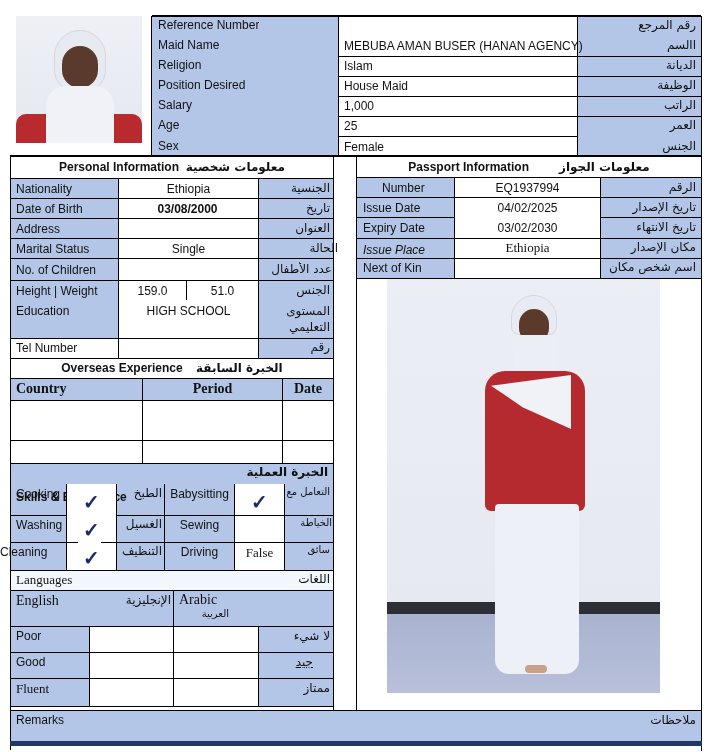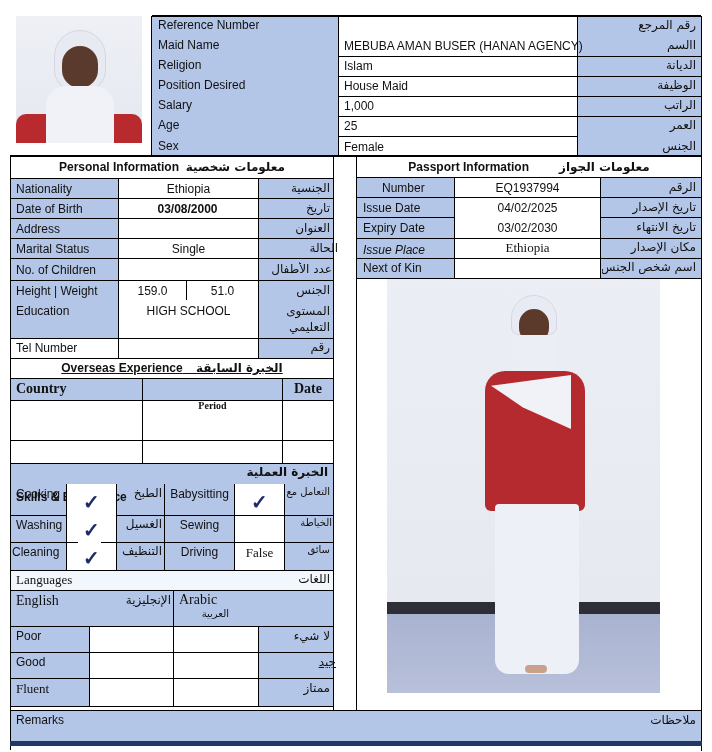--- a/index.html
+++ b/index.html
@@ -115,33 +115,33 @@
 
 <div class="cell ar" style="left:260px;top:181px;width:70px;">الجنسية</div>
 <div class="cell ar" style="left:260px;top:201px;width:70px;">تاريخ</div>
 <div class="cell ar" style="left:260px;top:221px;width:70px;">العنوان</div>
 <div class="cell ar" style="left:248px;top:241px;width:70px;margin-left:20px;">الحالة</div>
 <div class="cell ar" style="left:260px;top:262px;width:72px;">عدد الأطفال</div>
 <div class="cell ar" style="left:260px;top:283px;width:70px;">الجنس</div>
 <div class="cell ar" style="left:260px;top:303px;width:70px;white-space:normal;line-height:16px;">المستوى التعليمي</div>
 <div class="cell ar" style="left:260px;top:340px;width:70px;">رقم</div>
 
-<div class="cell center bold" style="left:11px;top:361px;width:322px;text-decoration:underline;">
+<div class="cell center bold" style="left:11px;top:361px;width:322px;">
   <span>Overseas Experience</span>
   &nbsp;&nbsp;&nbsp;<span class="ar" style="font-size:12px;">الخبرة السابقة</span>
 </div>
 <div class="hl" style="left:10px;top:378px;width:324px;"></div>
 <div class="cell blue" style="left:11px;top:379px;width:322px;height:21px;"></div>
 <div class="hl" style="left:10px;top:400px;width:324px;"></div>
 <div class="hl" style="left:10px;top:440px;width:324px;"></div>
 <div class="hl" style="left:10px;top:463px;width:324px;"></div>
 <div class="vl" style="left:142px;top:378px;height:86px;"></div>
 <div class="vl" style="left:282px;top:378px;height:86px;"></div>
 <div class="cell serif bold" style="left:16px;top:381px;font-size:14px;">Country</div>
-<div class="cell serif bold center" style="left:143px;top:400px;width:139px;font-size:10px;">Period</div>
+<div class="cell serif bold center" style="left:143px;top:381px;width:139px;font-size:14px;">Period</div>
 <div class="cell serif bold center" style="left:283px;top:381px;width:50px;font-size:14px;">Date</div>
 
 <div class="cell blue" style="left:11px;top:464px;width:322px;height:106px;"></div>
 <div class="cell bold" style="left:16px;top:490px;text-align:right;">Skills &amp; Experience</div>
 <div class="cell ar bold" style="left:200px;top:465px;width:128px;font-size:12px;">الخبرة العملية</div>
 
 <div class="cell white" style="left:66px;top:484px;width:50px;height:86px;"></div>
 <div class="cell white" style="left:234px;top:484px;width:50px;height:86px;"></div>
 <div class="vl" style="left:66px;top:484px;height:86px;"></div>
 <div class="vl" style="left:116px;top:484px;height:86px;"></div>
@@ -163,21 +163,21 @@
 <div class="cell ar" style="left:286px;top:486px;width:44px;white-space:normal;font-size:10px;height:29px;">التعامل مع</div>
 
 <div class="cell" style="left:16px;top:518px;">Washing</div>
 <div class="cell check center" style="left:67px;top:518px;width:49px;">✓</div>
 <div class="cell ar" style="left:118px;top:517px;width:44px;">الغسيل</div>
 
 <div class="cell center" style="left:165px;top:518px;width:69px;">Sewing</div>
 <div class="cell check center" style="left:235px;top:518px;width:49px;"></div>
 <div class="cell ar" style="left:286px;top:517px;width:46px;font-size:10px;">الخياطة</div>
 
-<div class="cell" style="left:12px;top:545px;">Cleaning</div>
+<div class="cell" style="left:0;top:545px;">Cleaning</div>
 <div class="cell check center" style="left:67px;top:546px;width:49px;">✓</div>
 <div class="cell ar" style="left:118px;top:544px;width:44px;">التنظيف</div>
 
 <div class="cell center" style="left:165px;top:545px;width:69px;">Driving</div>
 <div class="cell center serif" style="left:235px;top:545px;width:49px;font-size:13px;">False</div>
 <div class="cell ar" style="left:286px;top:544px;width:44px;font-size:10px;">سائق</div>
 
 <div class="cell" style="left:11px;top:571px;width:322px;height:19px;background:#f2f7fd;"></div>
 <div class="cell serif" style="left:16px;top:572px;font-size:13px;">Languages</div>
 <div class="cell ar" style="left:260px;top:572px;width:70px;">اللغات</div>
@@ -196,21 +196,21 @@
 <div class="vl" style="left:89px;top:626px;height:81px;"></div>
 <div class="vl" style="left:173px;top:626px;height:81px;"></div>
 <div class="vl" style="left:258px;top:626px;height:81px;"></div>
 <div class="hl" style="left:10px;top:652px;width:324px;"></div>
 <div class="hl" style="left:10px;top:678px;width:324px;"></div>
 <div class="hl" style="left:10px;top:706px;width:324px;"></div>
 
 <div class="cell" style="left:16px;top:629px;">Poor</div>
 <div class="cell ar" style="left:260px;top:629px;width:70px;">لا شيء</div>
 <div class="cell" style="left:16px;top:655px;">Good</div>
-<div class="cell ar" style="left:266px;top:655px;width:70px;text-decoration:underline;">جيد</div>
+<div class="cell ar" style="left:243px;top:655px;width:70px;text-decoration:underline;">جيد</div>
 <div class="cell serif" style="left:16px;top:681px;font-size:13px;">Fluent</div>
 <div class="cell ar" style="left:260px;top:681px;width:70px;">ممتاز</div>
 
 <div class="cell center bold" style="left:357px;top:160px;width:344px;">
   <span>Passport Information</span>
   &nbsp;&nbsp;&nbsp;&nbsp;&nbsp;&nbsp;&nbsp;&nbsp;<span class="ar" style="font-size:12px;font-weight:bold;">معلومات الجواز</span>
 </div>
 <div class="hl" style="left:356px;top:177px;width:346px;"></div>
 <div class="cell blue" style="left:357px;top:178px;width:97px;height:100px;"></div>
 <div class="cell blue" style="left:600px;top:178px;width:101px;height:100px;"></div>
@@ -232,21 +232,21 @@
 <div class="cell center" style="left:455px;top:181px;width:145px;">EQ1937994</div>
 <div class="cell center" style="left:455px;top:201px;width:145px;">04/02/2025</div>
 <div class="cell center" style="left:455px;top:221px;width:145px;">03/02/2030</div>
 <div class="cell center serif" style="left:455px;top:240px;width:145px;font-size:13px;">Ethiopia</div>
 <div class="cell center" style="left:455px;top:261px;width:145px;"></div>
 
 <div class="cell ar" style="left:602px;top:180px;width:94px;">الرقم</div>
 <div class="cell ar" style="left:602px;top:200px;width:94px;">تاريخ الإصدار</div>
 <div class="cell ar" style="left:602px;top:220px;width:94px;">تاريخ الانتهاء</div>
 <div class="cell ar" style="left:602px;top:240px;width:94px;">مكان الإصدار</div>
-<div class="cell ar" style="left:602px;top:260px;width:94px;">اسم شخص الجنس</div>
+<div class="cell ar" style="left:602px;top:260px;width:94px;">اسم شخص مكان</div>
 
 <div class="photo" style="left:387px;top:279px;width:273px;height:414px;background:linear-gradient(180deg,#eceef5 0%,#e7e9f1 78%,#2e2e36 78%,#2e2e36 81%,#a9b3d0 81%,#b8c0da 100%);">
 
   <div class="abs" style="left:124px;top:16px;width:46px;height:40px;border-radius:23px 23px 8px 8px;background:#e9ebf4;border:1px solid #d5d8e4;"></div>
   <div class="abs" style="left:132px;top:30px;width:30px;height:34px;border-radius:15px;background:#5b3a2b;"></div>
   <div class="abs" style="left:126px;top:56px;width:44px;height:40px;background:#eceef6;border-radius:0 0 10px 10px;"></div>
 
   <div class="abs" style="left:98px;top:92px;width:100px;height:140px;background:#b52a2e;border-radius:20px 20px 6px 6px;"></div>
   <div class="abs" style="left:104px;top:96px;width:80px;height:54px;background:#f1f2f7;clip-path:polygon(0 20%,100% 0,100% 100%,40% 60%);"></div>
 

